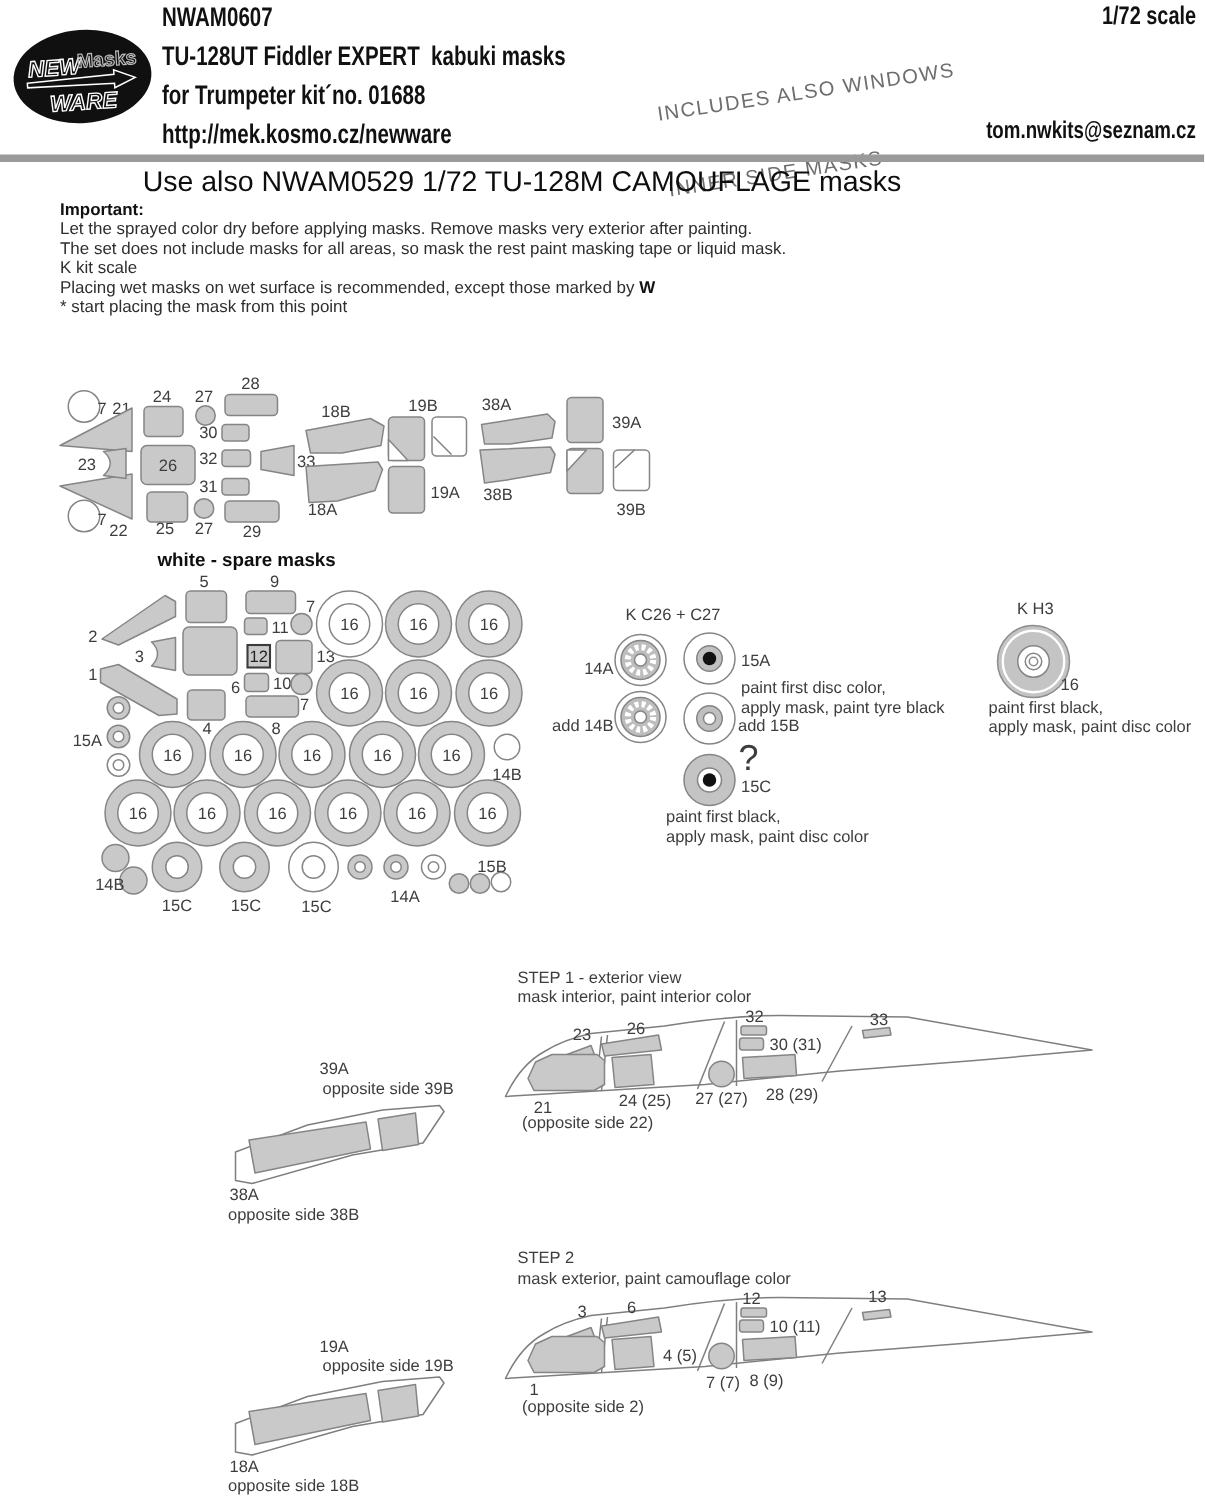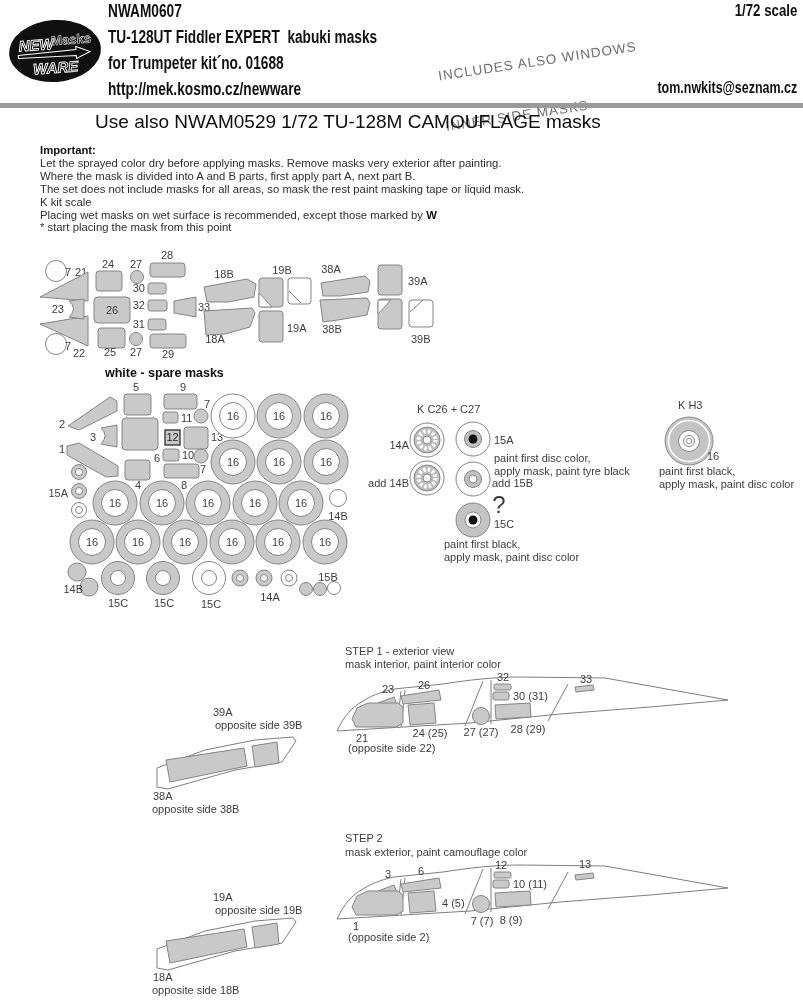--- a/index.html
+++ b/index.html
@@ -8,21 +8,21 @@
   .abs{position:absolute;}
   .cond{font-weight:bold;white-space:pre;transform:scaleX(0.76);transform-origin:left top;
         font-size:18px;color:#111;letter-spacing:0px;}
   .cond-r{font-weight:bold;white-space:pre;transform:scaleX(0.78);transform-origin:right top;
         font-size:17px;color:#111;}
   .rot-note{color:#6e6e6e;font-size:13.5px;letter-spacing:1px;line-height:17px;
         transform:rotate(-8.5deg);transform-origin:left top;white-space:pre;}
   .graybar{position:absolute;left:0;top:103px;width:803px;height:5px;background:#9a9a9a;}
   .banner{position:absolute;left:0;top:111px;width:696px;text-align:center;
         font-size:19px;font-weight:normal;color:#0e0e0e;}
-  .imp{position:absolute;left:40px;top:144px;font-size:11.3px;line-height:12.9px;color:#2e2e2e;}
+  .imp{position:absolute;left:40px;top:134px;font-size:11.3px;line-height:12.9px;color:#2e2e2e;}
   .imp .h{font-weight:bold;color:#111;}
   .wbold{font-weight:bold;color:#111;}
   svg text{font-family:"Liberation Sans",sans-serif;font-size:11px;fill:#3d3d3d;}
   svg .mid{text-anchor:middle}
   svg .end{text-anchor:end}
   svg .hd{font-weight:bold;font-size:12.5px;fill:#0e0e0e;}
   svg .dark{fill:#222;}
   svg .q{font-size:24px;}
   svg .m{fill:#c9c9c9;stroke:#858585;stroke-width:1;stroke-linejoin:round;}
   svg .w{fill:#ffffff;stroke:#858585;stroke-width:1;stroke-linejoin:round;}
@@ -58,21 +58,20 @@
   </div>
   <div class="abs cond-r" style="right:6px;top:79px;font-size:16px;">tom.nwkits@seznam.cz</div>
 
   <div class="graybar"></div>
 
   <div class="banner">Use also NWAM0529 1/72 TU-128M CAMOUFLAGE masks</div>
 
   <div class="imp">
     <div class="h">Important:</div>
     <div>Let the sprayed color dry before applying masks. Remove masks very exterior after painting.</div>
-    <div>Where the mask is divided into A and B parts, first apply part A, next part B.</div>
     <div>The set does not include masks for all areas, so mask the rest paint masking tape or liquid mask.</div>
     <div>K kit scale</div>
     <div><span>Placing wet masks on wet surface is recommended, except those marked by </span><span class="wbold">W</span></div>
     <div>*  start placing the mask from this point</div>
   </div>
 
   <svg class="abs" style="left:0;top:0;" width="803" height="1000" viewBox="0 0 803 1000" xmlns="http://www.w3.org/2000/svg" xmlns:xlink="http://www.w3.org/1999/xlink">
 
     <defs>
       <g id="ring16g">

